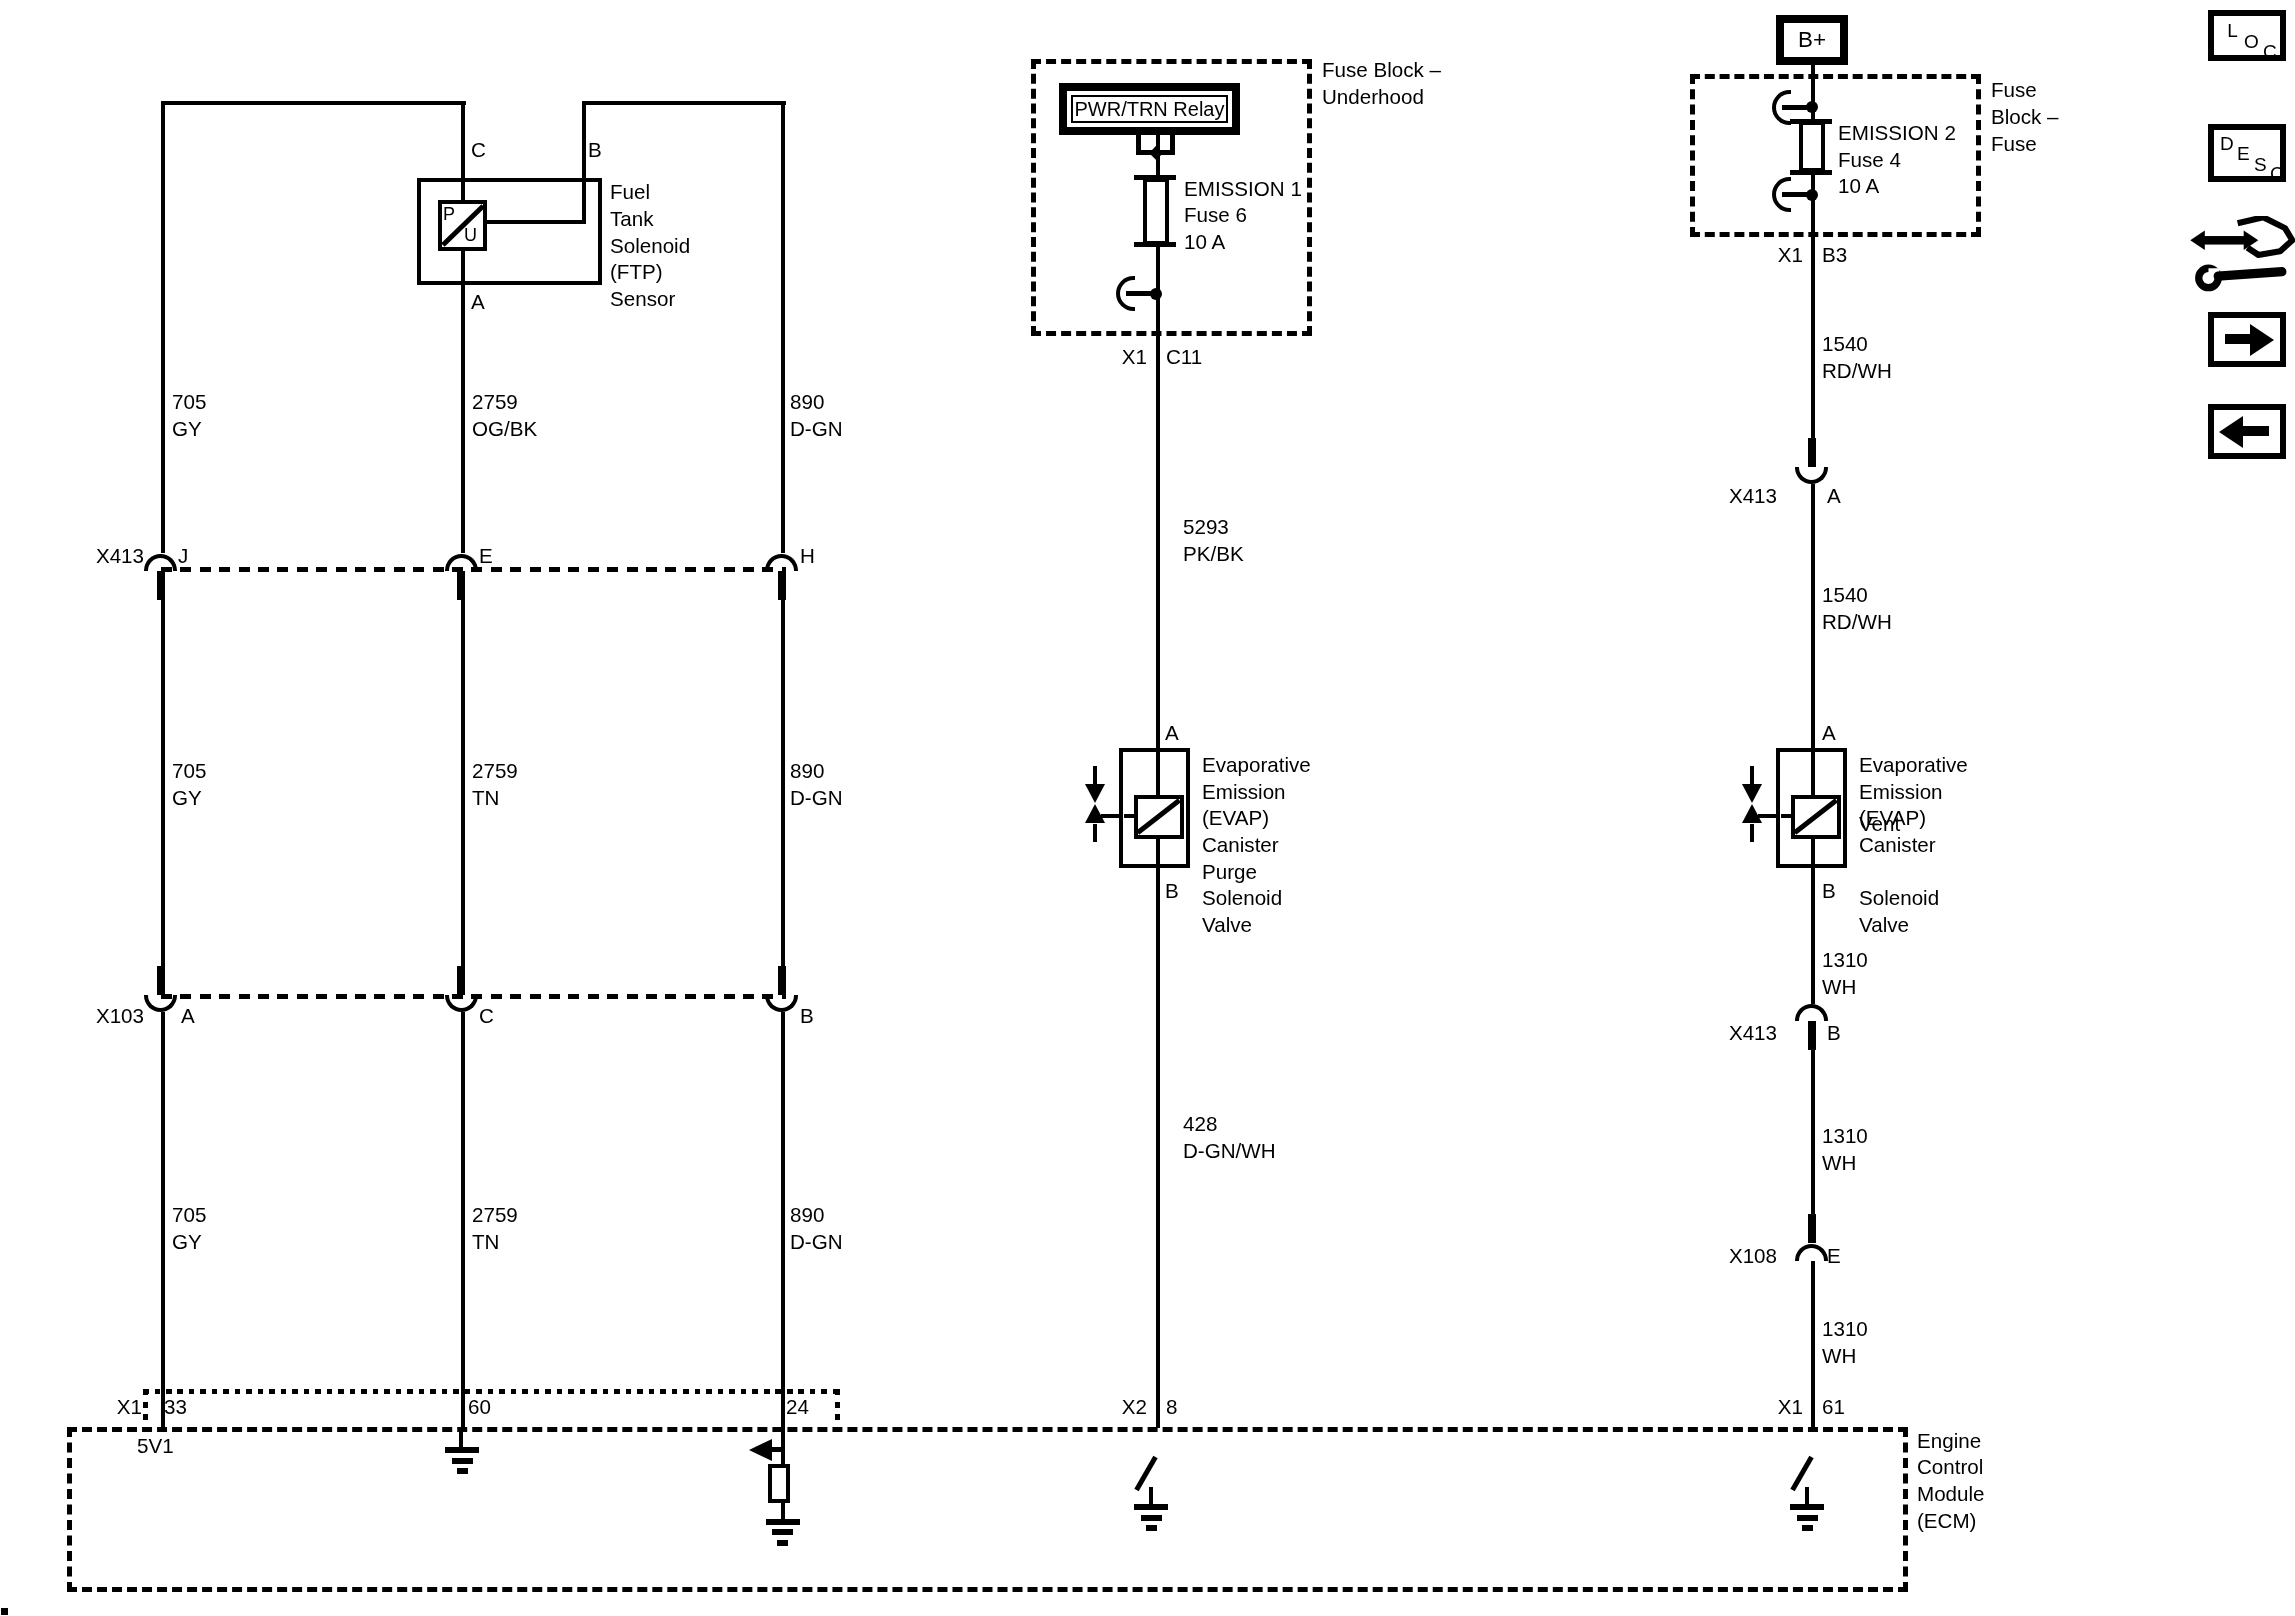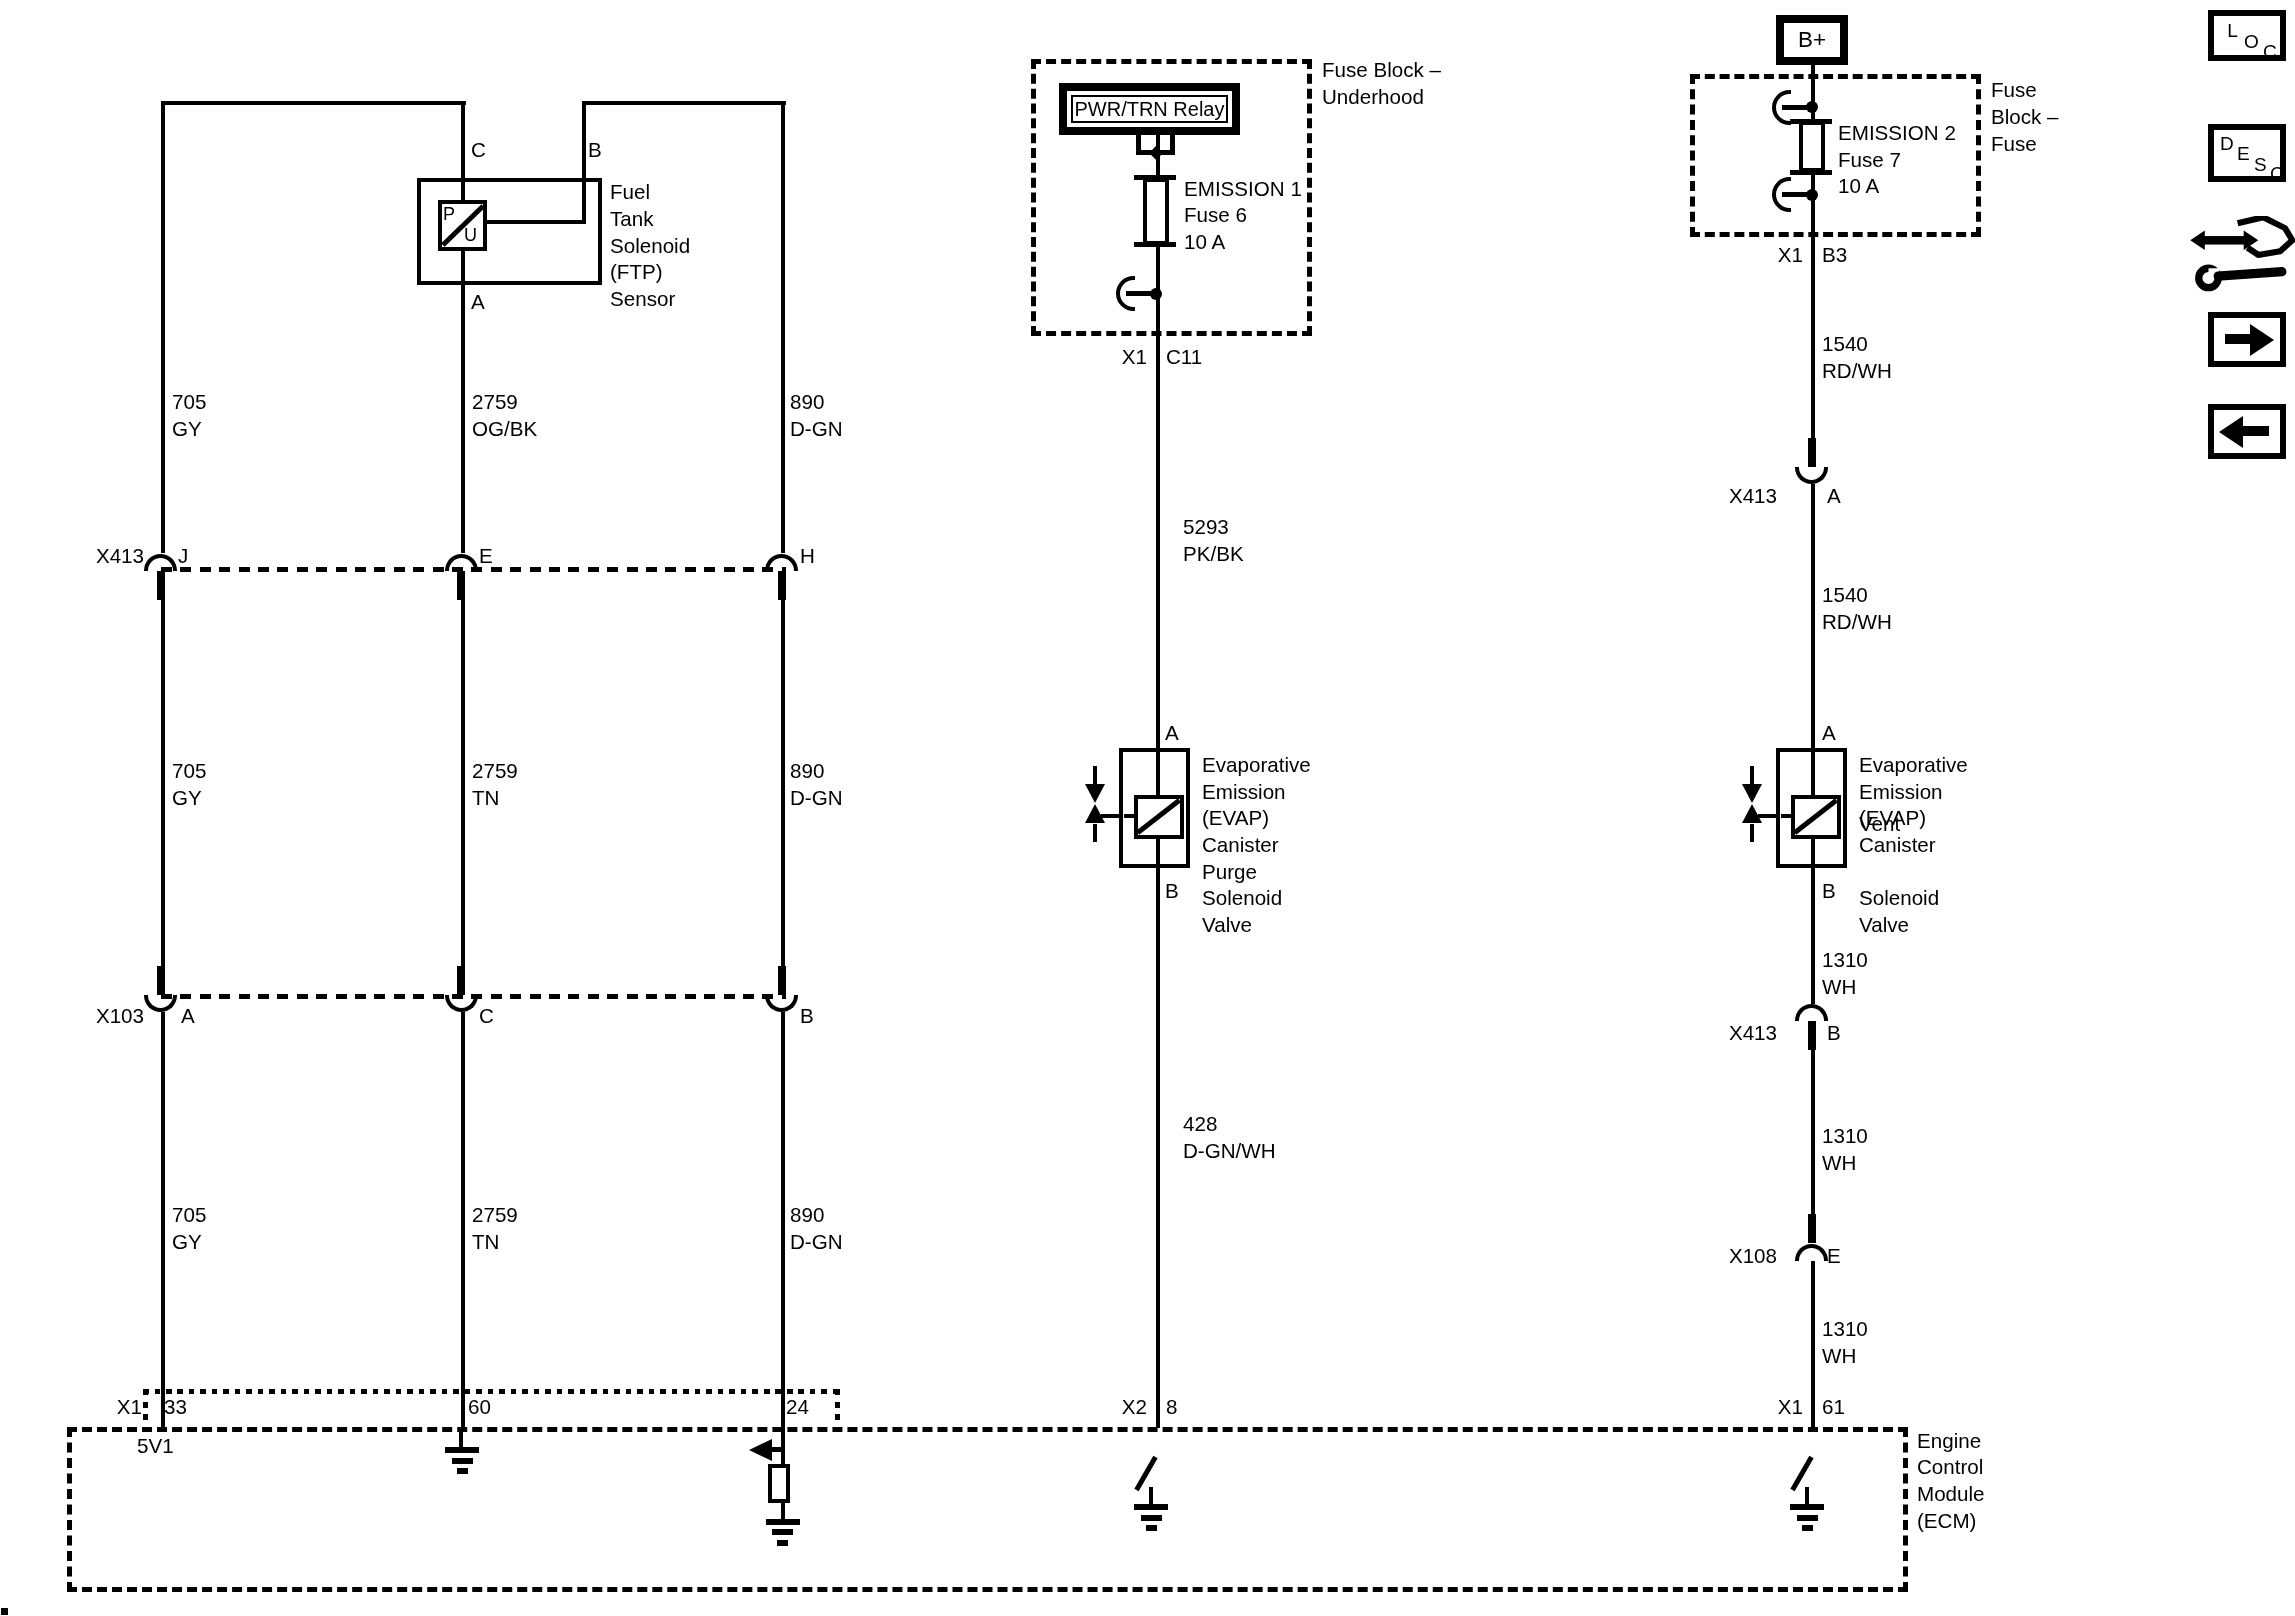--- a/index.html
+++ b/index.html
@@ -232,21 +232,21 @@
   <div class="w" style="left:1811px;top:1261px;width:4.2px;height:167px"></div>
 
   <div class="hookArc" style="left:1772px;top:90px"></div>
   <div class="w" style="left:1782px;top:105px;width:27px;height:4.9px"></div>
   <div class="dot" style="left:1806px;top:101px"></div>
 
   <div class="box whitebox" style="left:1799px;top:121px;width:25.5px;height:51px"></div>
   <div class="w" style="left:1790px;top:119px;width:42px;height:4.9px"></div>
   <div class="w" style="left:1790px;top:170px;width:42px;height:4.9px"></div>
   <div class="lbl" style="left:1838px;top:119px">EMISSION 2</div>
-  <div class="lbl" style="left:1838px;top:146px">Fuse 7</div>
+  <div class="lbl" style="left:1838px;top:146px">Fuse 4</div>
   <div class="lbl" style="left:1838px;top:172px">10 A</div>
 
   <div class="hookArc" style="left:1772px;top:177px"></div>
   <div class="w" style="left:1782px;top:192px;width:27px;height:4.9px"></div>
   <div class="dot" style="left:1806px;top:189px"></div>
 
   <div class="lbl r" style="left:1742px;top:241px;width:61px">X1</div>
   <div class="lbl" style="left:1822px;top:241px">B3</div>
 
   <div class="lbl" style="left:1822px;top:330px">1540</div>

